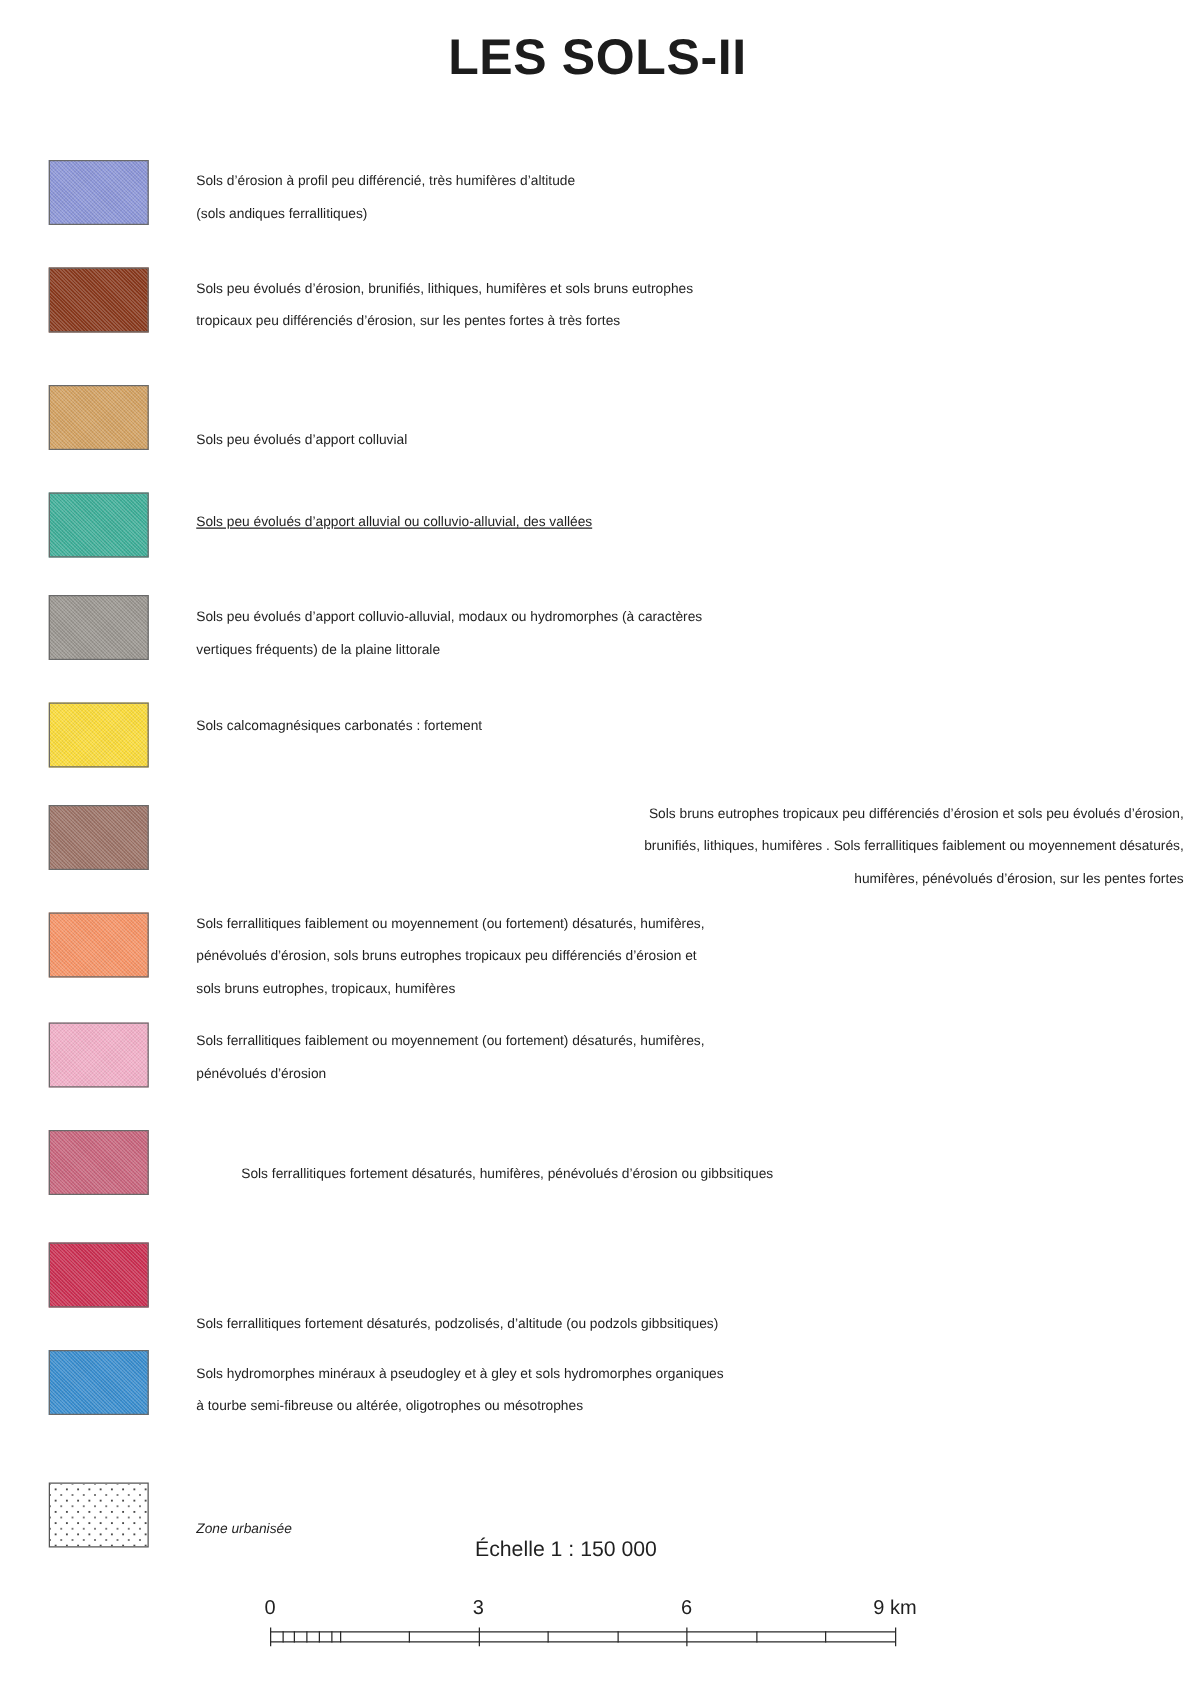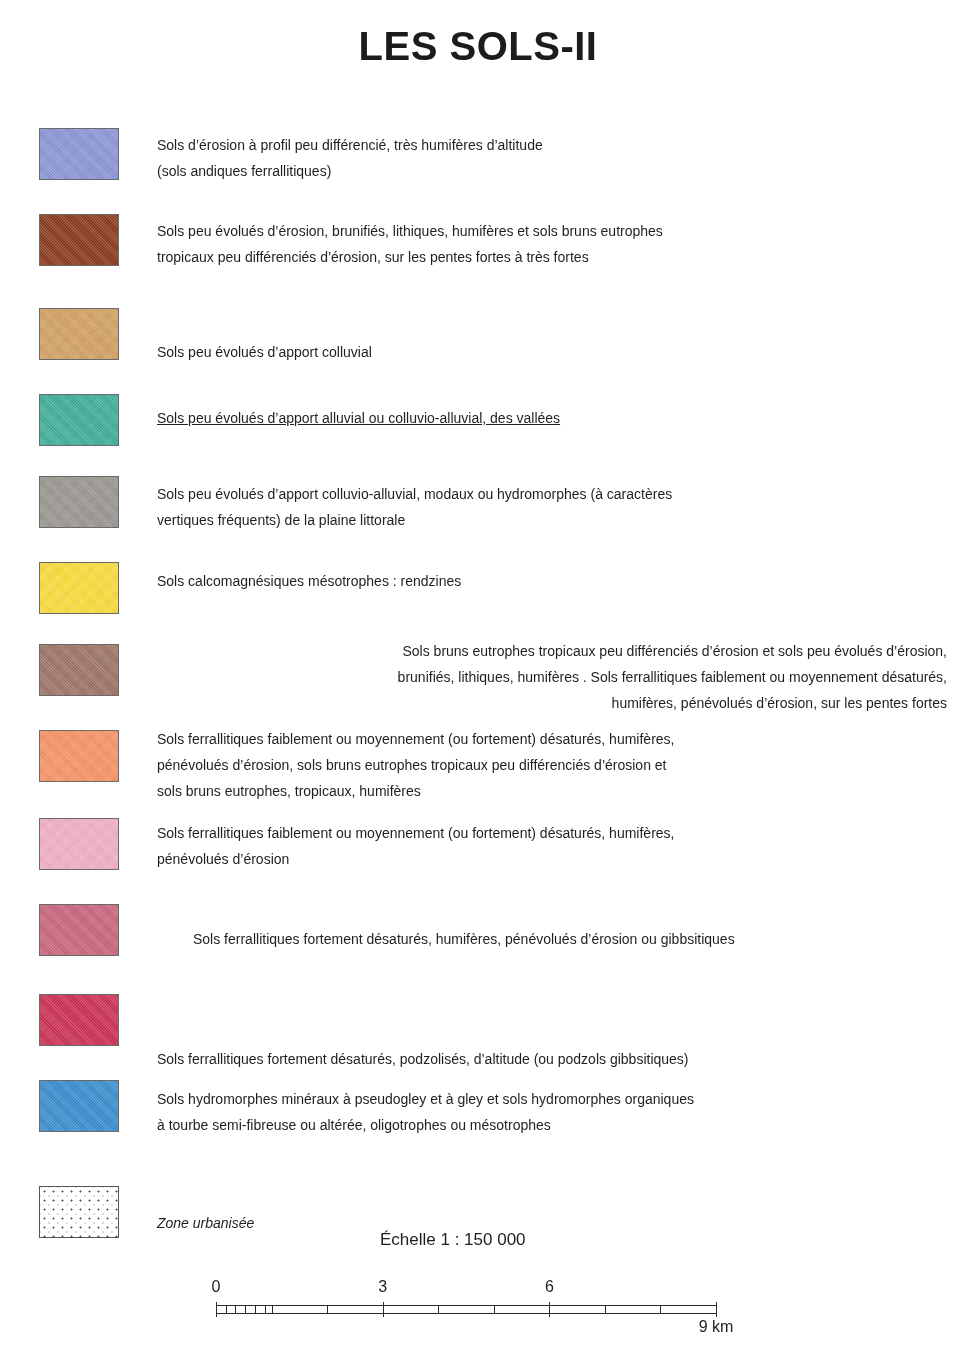--- a/index.html
+++ b/index.html
@@ -67,21 +67,21 @@
     background-image:
       radial-gradient(#4a4a4a 0.9px, rgba(0,0,0,0) 1.1px),
       radial-gradient(#777 0.7px, rgba(0,0,0,0) 0.9px);
     background-size: 9px 9px, 9px 9px;
     background-position: 0 0, 4.5px 4.5px;
   }
   .legend-text {
     position: absolute;
     left: 157px;
     width: 790px;
-    font-size: 14px;
+    font-size: 11px;
     line-height: 26px;
     color: #1f1f1f;
     white-space: pre-line;
   }
 
   
   .scale-caption {
     position: absolute;
     left: 380px;
     top: 1230px;
@@ -162,21 +162,21 @@
       <div class="swatch" style="top: 276px; background: rgb(63, 175, 153);"></div>
       <div class="legend-text" style="top: 287px; text-decoration: underline;">Sols peu évolués d’apport alluvial ou colluvio-alluvial, des vallées</div>
     </div>
     <div class="legend-row">
       <div class="swatch" style="top: 358px; background: rgb(154, 150, 144);"></div>
       <div class="legend-text" style="top: 363px;">Sols peu évolués d’apport colluvio-alluvial, modaux ou hydromorphes (à caractères
 vertiques fréquents) de la plaine littorale</div>
     </div>
     <div class="legend-row">
       <div class="swatch" style="top: 444px; background: rgb(251, 220, 58);"></div>
-      <div class="legend-text" style="top: 450px;">Sols calcomagnésiques mésotrophes : rendzines</div>
+      <div class="legend-text" style="top: 450px;">Sols calcomagnésiques carbonatés : fortement</div>
     </div>
     <div class="legend-row">
       <div class="swatch" style="top: 526px; background: rgb(157, 116, 104);"></div>
       <div class="legend-text" style="top: 520px; text-align: right;">Sols bruns eutrophes tropicaux peu différenciés d’érosion et sols peu évolués d’érosion,
 brunifiés, lithiques, humifères . Sols ferrallitiques faiblement ou moyennement désaturés,
 humifères, pénévolués d’érosion, sur les pentes fortes</div>
     </div>
     <div class="legend-row">
       <div class="swatch" style="top: 612px; background: rgb(247, 148, 103);"></div>
       <div class="legend-text" style="top: 608px;">Sols ferrallitiques faiblement ou moyennement (ou fortement) désaturés, humifères,
@@ -207,21 +207,21 @@
     </div>
   </div>
 
 <div class="scale-caption">Échelle 1 : 150 000</div>
 
 <div class="scalebar-wrap">
   <div class="scale-labels" id="scale-labels">
       <div class="scale-label" style="left: 0px;">0</div>
       <div class="scale-label" style="left: 166.667px;">3</div>
       <div class="scale-label" style="left: 333.333px;">6</div>
-      <div class="scale-label" style="left: 500px; margin-top: 40px;">9 km</div>
+      <div class="scale-label" style="left: 500px;">9 km</div>
     </div>
   <div class="scalebar" id="scale-graphic">
     <div class="sb-line top"></div>
     <div class="sb-line bot"></div>
   <div class="sb-tick" style="left: 0px;"></div>
       <div class="sb-subtick" style="left: 55.5556px;"></div>
       <div class="sb-subtick" style="left: 111.111px;"></div>
       <div class="sb-tick" style="left: 166.667px;"></div>
       <div class="sb-subtick" style="left: 222.222px;"></div>
       <div class="sb-subtick" style="left: 277.778px;"></div>

